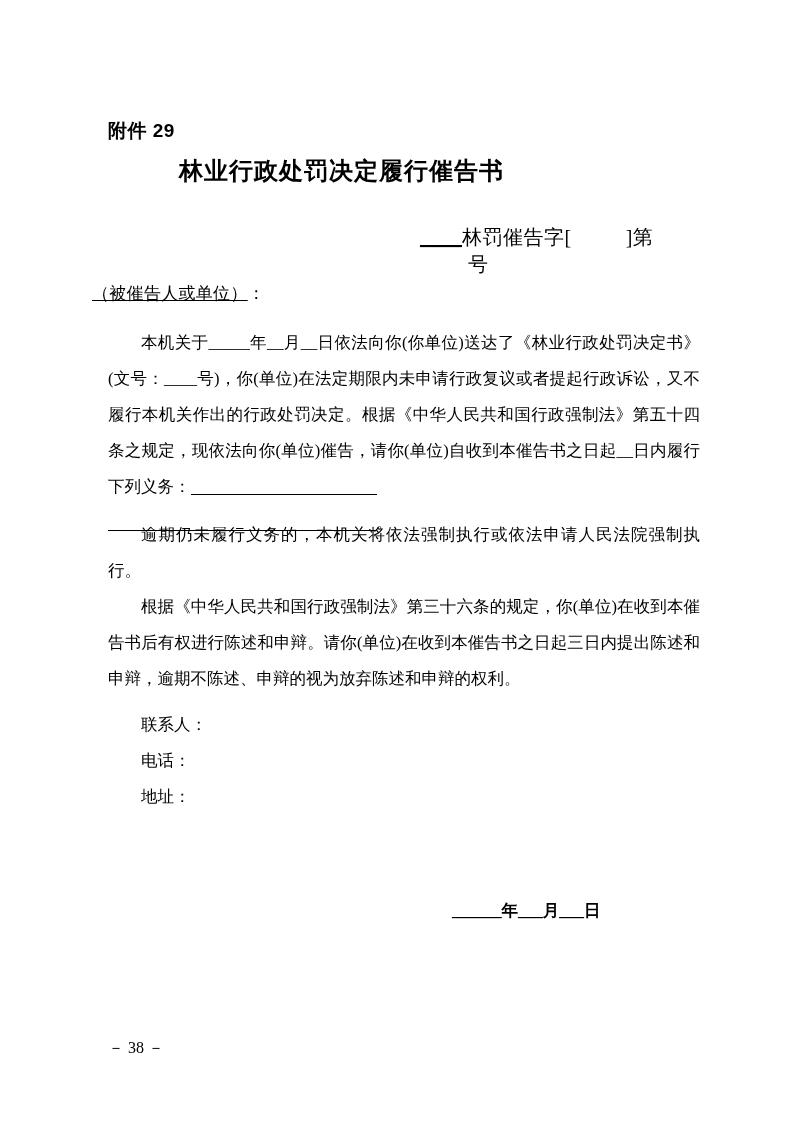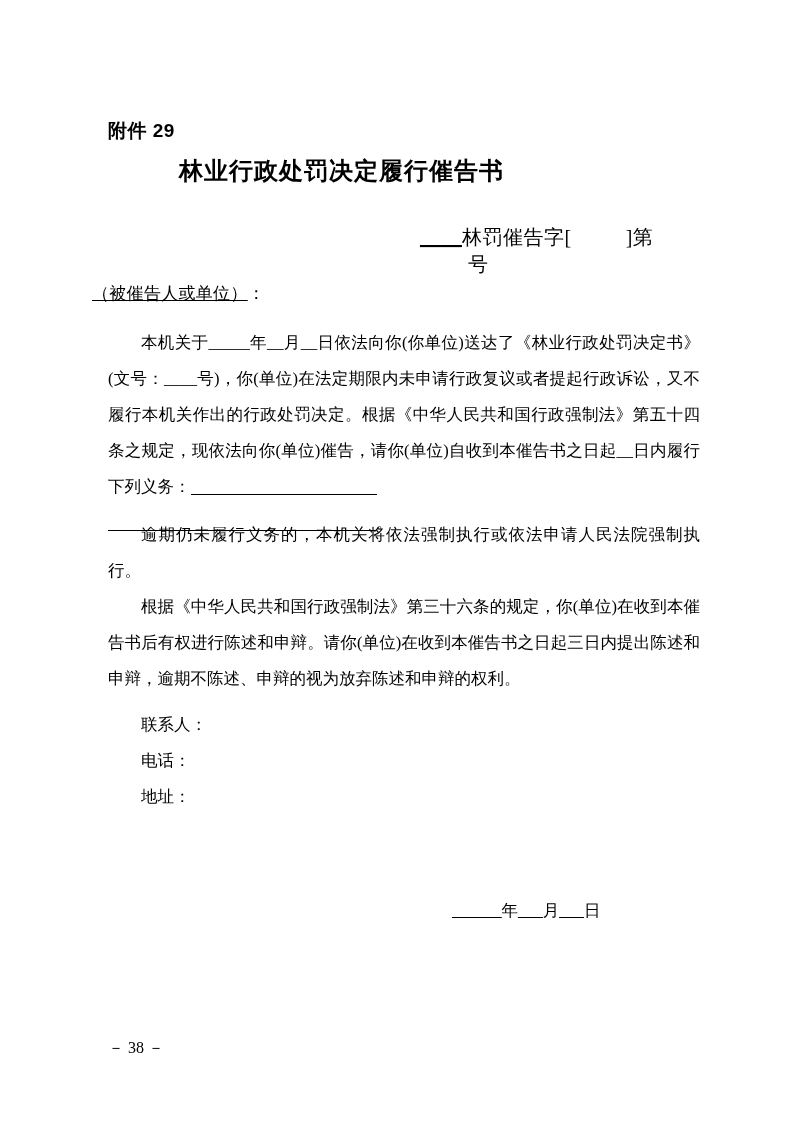--- a/index.html
+++ b/index.html
@@ -113,20 +113,21 @@
     padding-left: 468px;
   }
   .sign-date {
     position: absolute;
     top: 900px;
     left: 0;
     width: 668px;
     font-size: 16.5px;
     box-sizing: border-box;
     padding-left: 452px;
+    font-weight: bold;
   }
   .sign-date .u { text-decoration: underline; }
   .page-footer {
     position: absolute;
     top: 1038px;
     left: 108px;
     font-size: 16px;
     font-family: "Liberation Serif", "DejaVu Serif", serif;
   }
 </style>

